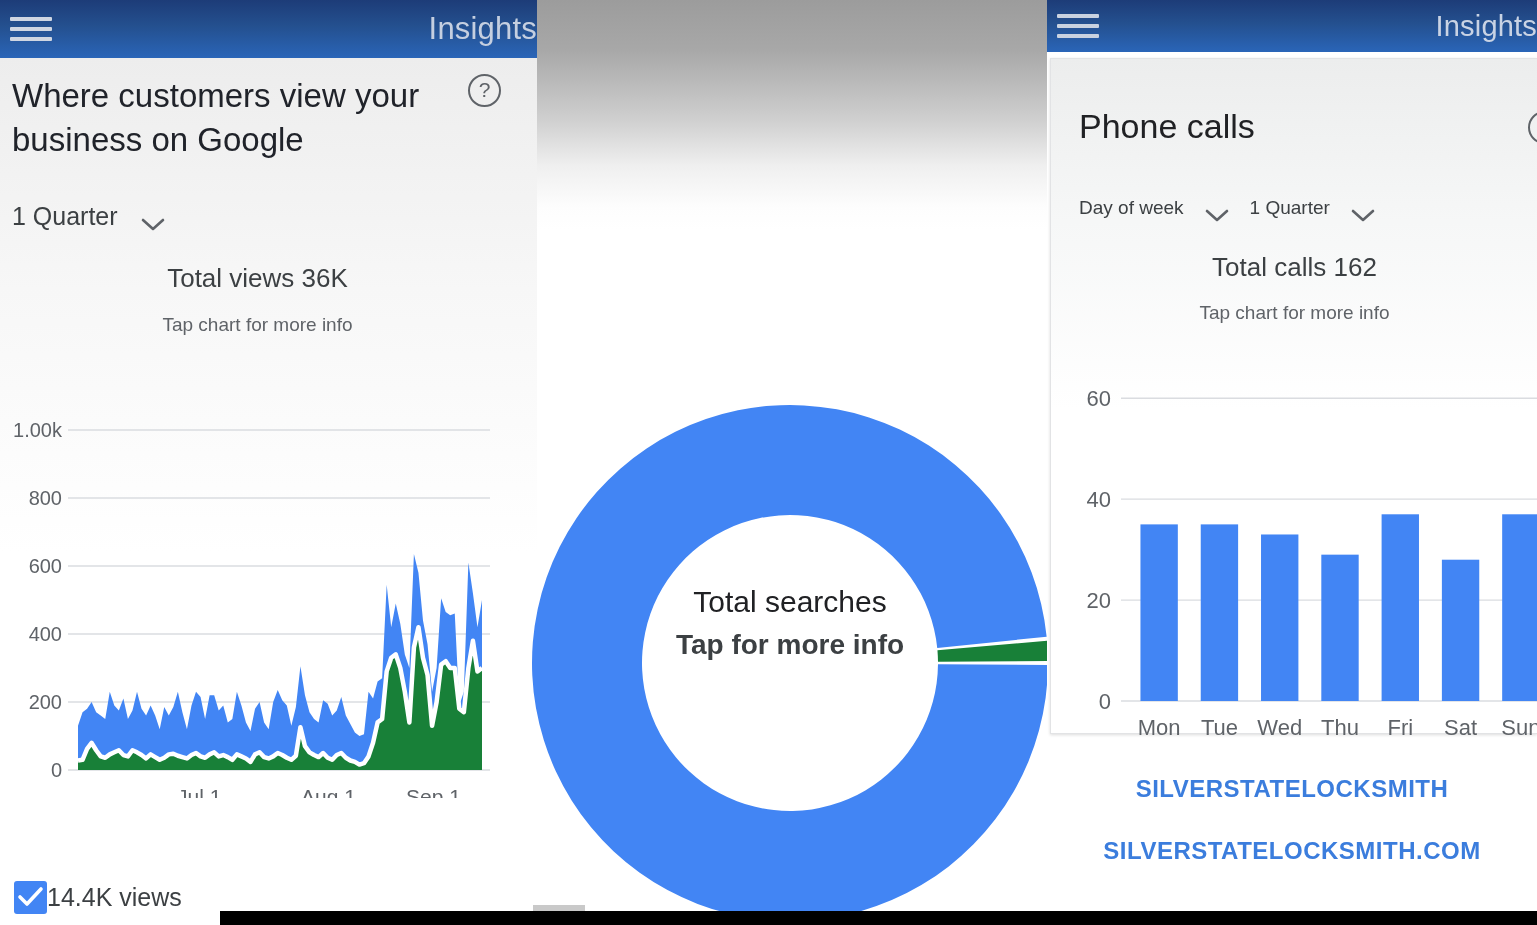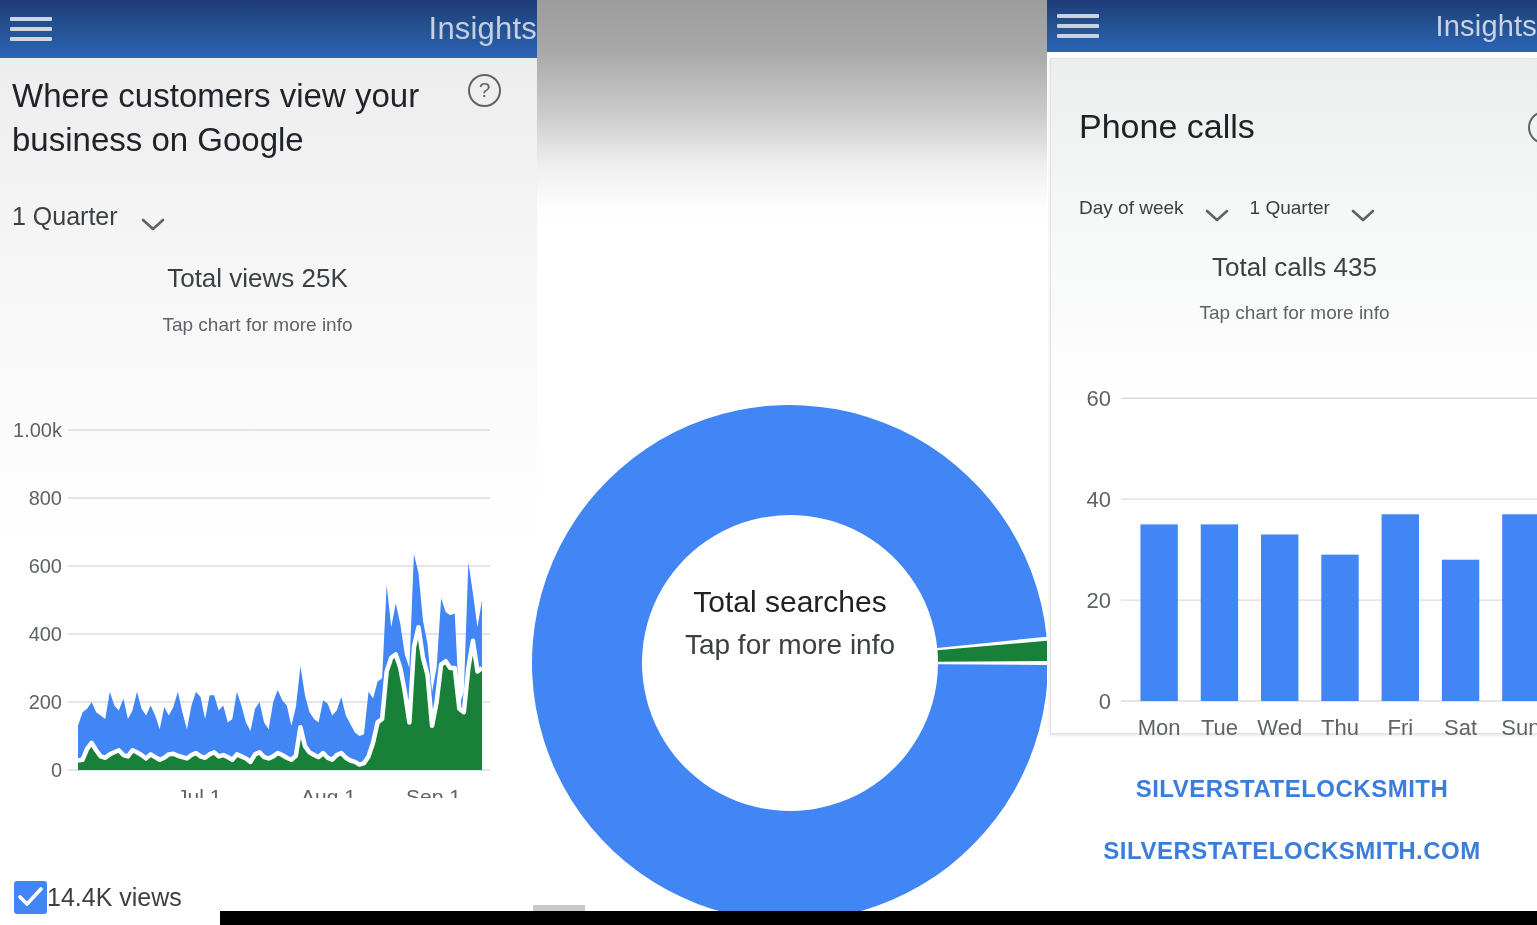--- a/index.html
+++ b/index.html
@@ -72,21 +72,21 @@
   .cbx svg{ position:absolute; left:3px; top:4px; }
   .leg-name{ margin-left:55px; font-size:25px; color:#3c4043; width:240px; }
   .leg-val{ font-size:25px; color:#3c4043; }
 
   
   .donut{ position:absolute; left:530px; top:403px; width:525px; height:522px; }
   .donut-label{ position:absolute; left:640px; top:585px; width:300px; text-align:center;
                 pointer-events:none; }
   .dl-top{ font-size:30px; color:#202124; }
   .dl-big{ font-size:52px; color:#5f6368; margin-top:6px; letter-spacing:-.5px; }
-  .dl-sub{ font-size:28px; color:#3c4043; margin-top:10px; }
+  .dl-sub{ font-size:28px; color:#3c4043; margin-top:10px;font-weight:bold; }
 
   
   .right-panel{ position:absolute; left:1047px; top:52px; width:490px; height:676px;
                 background:#ffffff; }
   .r-card{
     position:absolute; left:3px; top:6px; width:487px; height:676px;
     background:linear-gradient(180deg,#eceded 0%,#f6f7f7 24%,#ffffff 52%,#ffffff 100%);
     border:1px solid #e2e3e5; border-right:none;
     box-shadow:0 1px 3px rgba(0,0,0,.14);
   }
@@ -139,21 +139,21 @@
 
     <div class="l-dd">
       <span class="lbl">1 Quarter</span>
       <span class="chev">
         <svg width="26" height="16" viewBox="0 0 26 16">
             <path d="M3 3 L13 12 L23 3" fill="none" stroke="#5f6368" stroke-width="2.6" stroke-linecap="round" stroke-linejoin="round"></path>
           </svg>
       </span>
     </div>
 
-    <div class="l-total">Total views 25K</div>
+    <div class="l-total">Total views 36K</div>
     <div class="l-sub">Tap chart for more info</div>
 
     <div class="area-wrap">
       <svg id="areaSvg" width="520" height="440" viewBox="0 0 520 440">
           <line x1="68" y1="412" x2="490" y2="412" stroke="#dadce0" stroke-width="1.4"></line>
           <text x="62" y="419" text-anchor="end" font-size="20" fill="#5f6368" font-family="&quot;Liberation Sans&quot;, sans-serif">0</text>
           <line x1="68" y1="344" x2="490" y2="344" stroke="#dadce0" stroke-width="1.4"></line>
           <text x="62" y="351" text-anchor="end" font-size="20" fill="#5f6368" font-family="&quot;Liberation Sans&quot;, sans-serif">200</text>
           <line x1="68" y1="276" x2="490" y2="276" stroke="#dadce0" stroke-width="1.4"></line>
           <text x="62" y="283" text-anchor="end" font-size="20" fill="#5f6368" font-family="&quot;Liberation Sans&quot;, sans-serif">400</text>
@@ -224,21 +224,21 @@
         <div class="r-dd">
           <span class="lbl">1 Quarter</span>
           <span class="chev">
             <svg width="26" height="16" viewBox="0 0 26 16">
                 <path d="M3 3 L13 12 L23 3" fill="none" stroke="#5f6368" stroke-width="2.6" stroke-linecap="round" stroke-linejoin="round"></path>
               </svg>
           </span>
         </div>
       </div>
 
-      <div class="r-total">Total calls 435</div>
+      <div class="r-total">Total calls 162</div>
       <div class="r-sub">Tap chart for more info</div>
 
       <div class="bars">
         <svg id="barSvg" width="500" height="400" viewBox="0 0 500 400">
             <line x1="70" y1="352" x2="500" y2="352" stroke="#dadce0" stroke-width="1.4"></line>
             <text x="60" y="360" text-anchor="end" font-size="22" fill="#5f6368" font-family="&quot;Liberation Sans&quot;, sans-serif">0</text>
             <line x1="70" y1="251.07692307692307" x2="500" y2="251.07692307692307" stroke="#dadce0" stroke-width="1.4"></line>
             <text x="60" y="259.0769230769231" text-anchor="end" font-size="22" fill="#5f6368" font-family="&quot;Liberation Sans&quot;, sans-serif">20</text>
             <line x1="70" y1="150.15384615384613" x2="500" y2="150.15384615384613" stroke="#dadce0" stroke-width="1.4"></line>
             <text x="60" y="158.15384615384613" text-anchor="end" font-size="22" fill="#5f6368" font-family="&quot;Liberation Sans&quot;, sans-serif">40</text>

